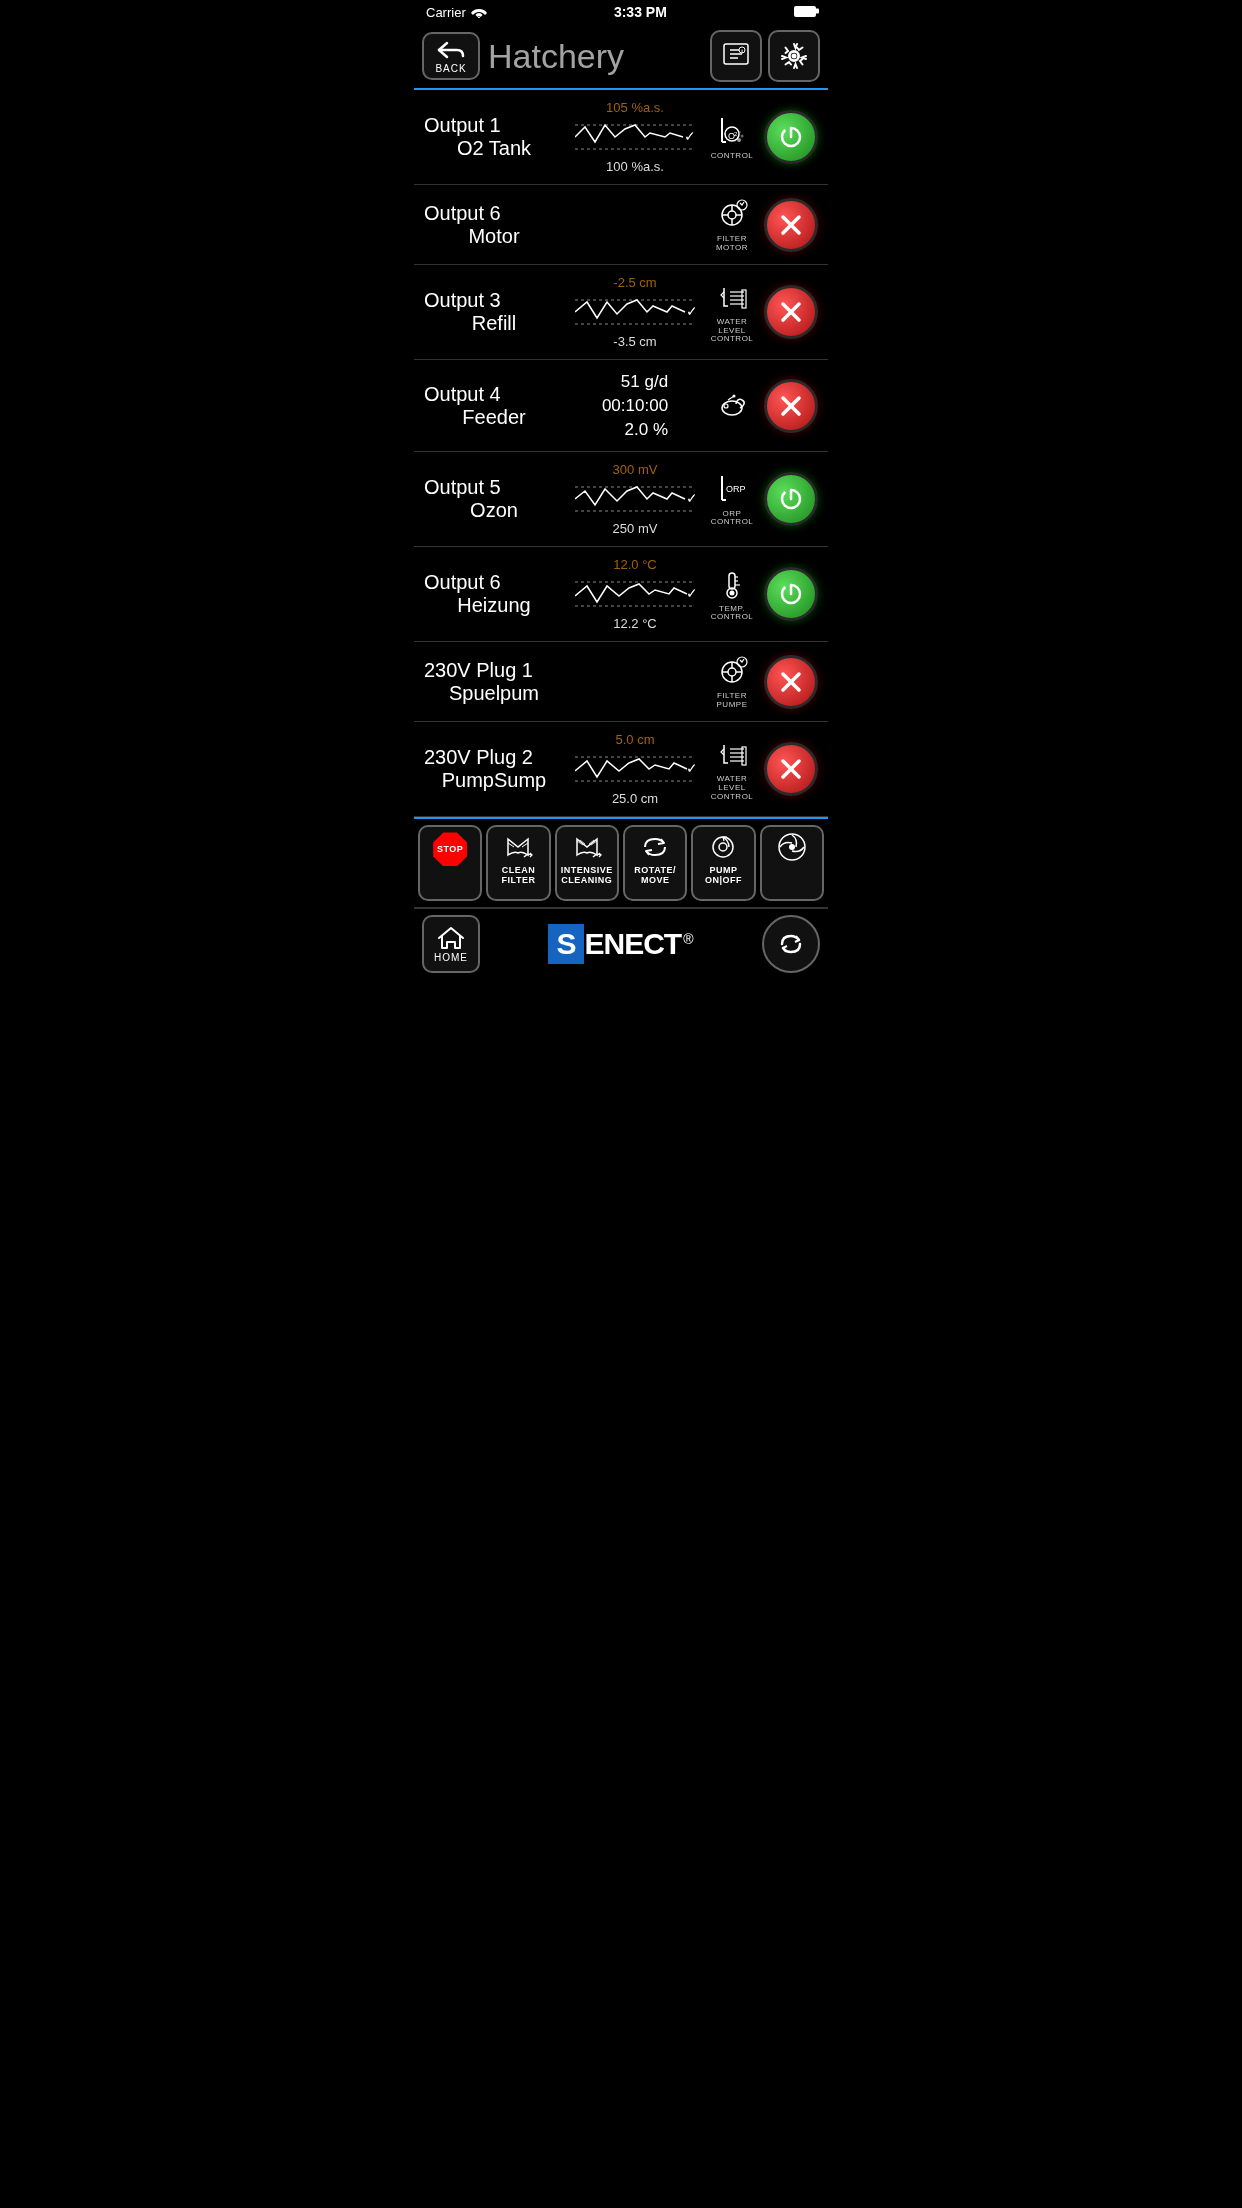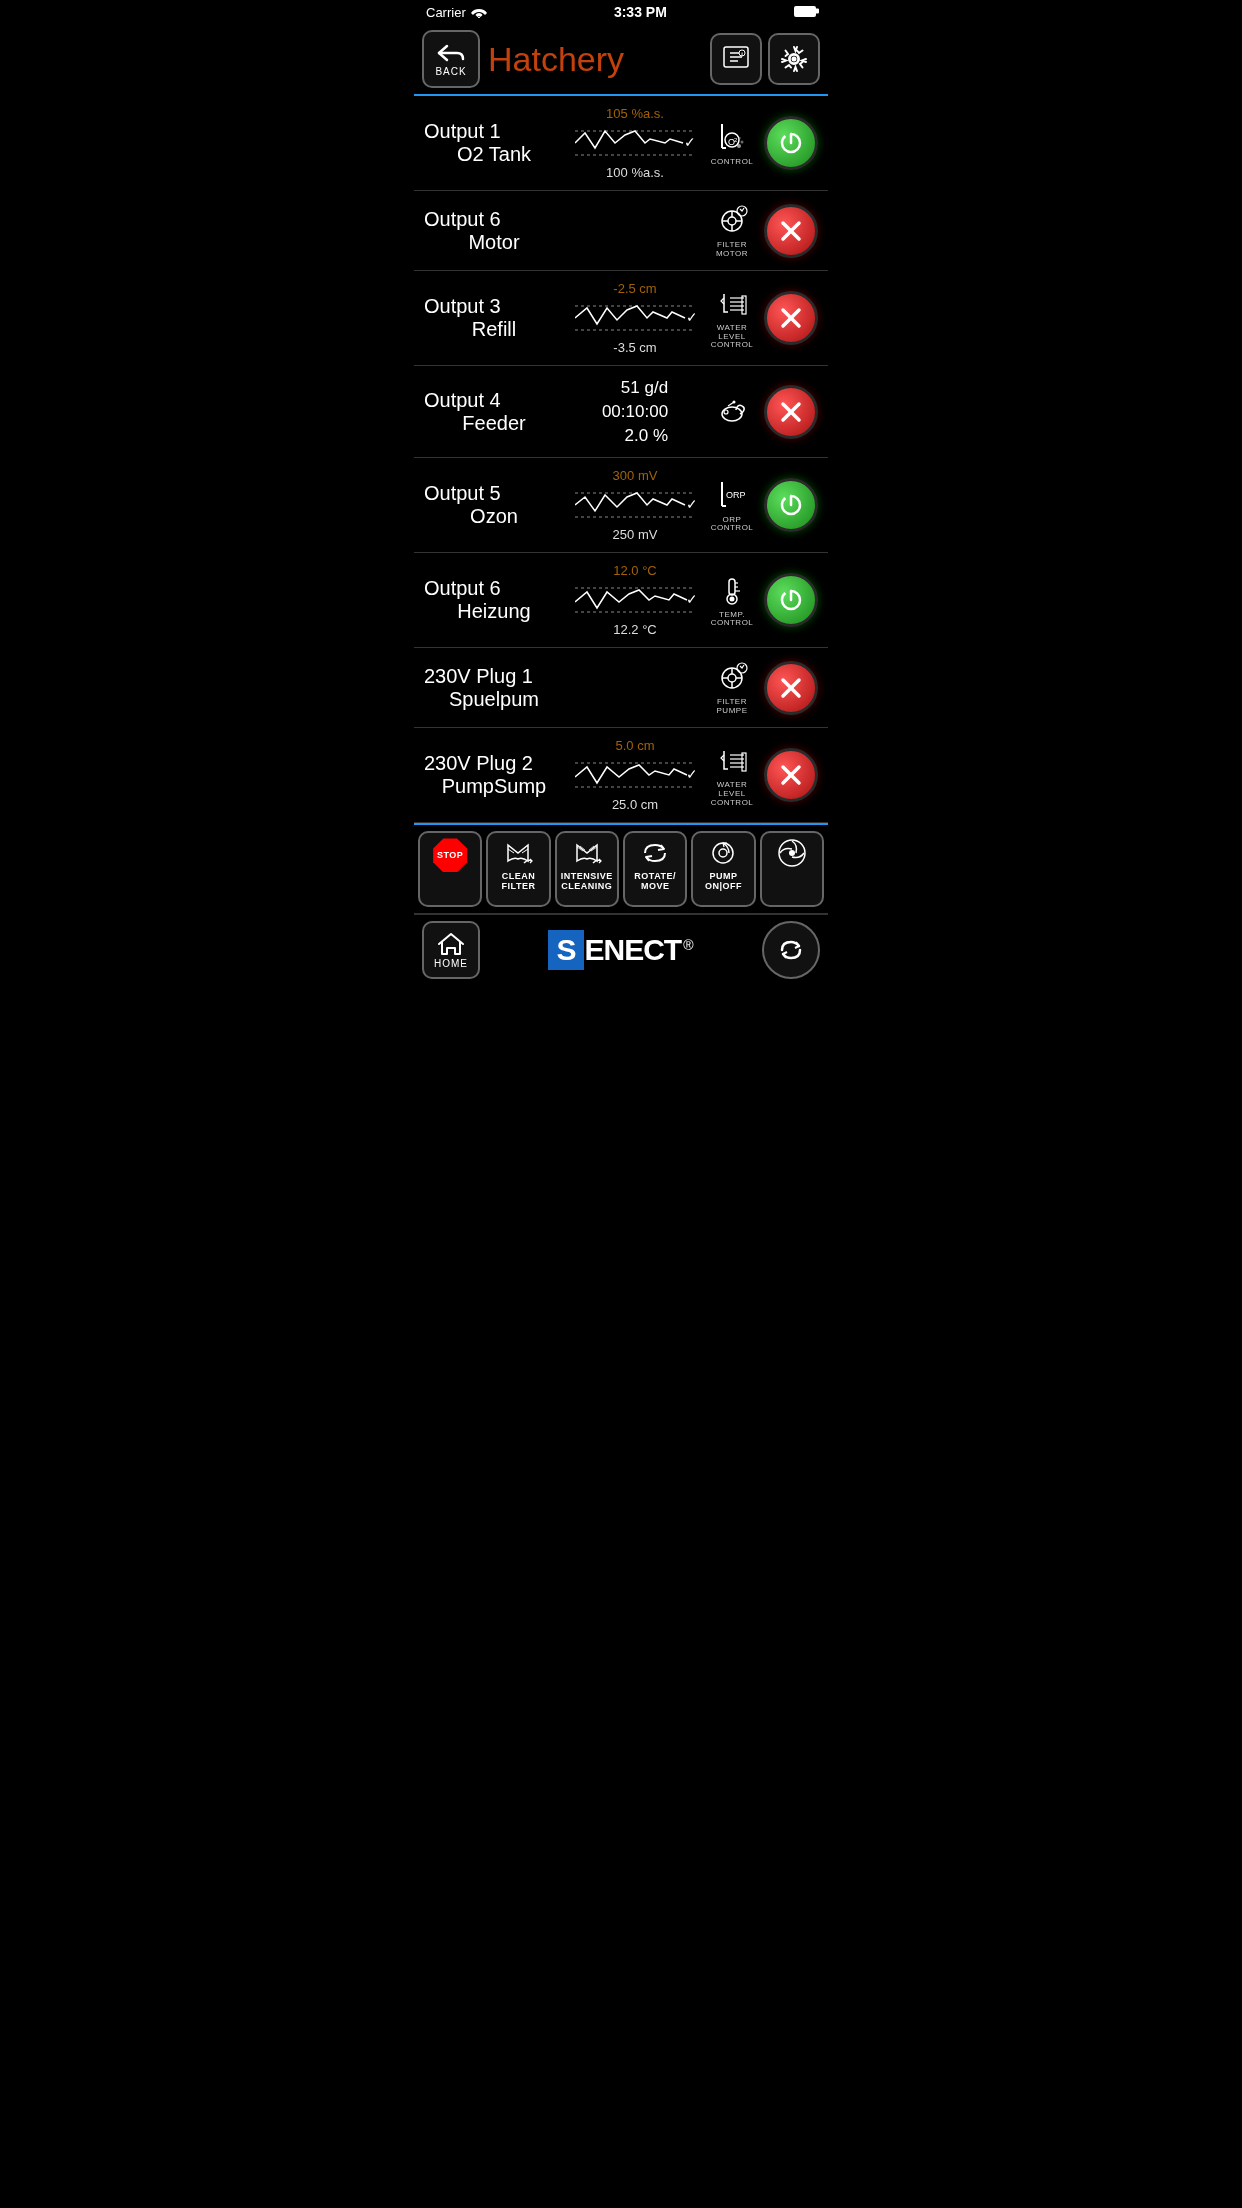--- a/index.html
+++ b/index.html
@@ -47,32 +47,32 @@
     
     .header {
       display: flex;
       align-items: center;
       padding: 6px 8px;
       background: #000;
       border-bottom: 2px solid #2196F3;
       gap: 8px;
     }
     .back-btn {
-      width: 58px; height: 58px;
+      width: 58px; height: 48px;
       border: 2px solid #666;
       border-radius: 10px;
       display: flex; flex-direction: column;
       align-items: center; justify-content: center;
       cursor: pointer;
       background: #111;
       flex-shrink: 0;
     }
     .back-btn svg { width: 28px; height: 22px; }
     .back-btn .btn-label { font-size: 10px; color: #fff; margin-top: 2px; letter-spacing: 1px; }
-    .header-title { flex: 1; font-size: 34px; font-weight: 300; color: #c2410c; }
+    .header-title { flex: 1; font-size: 34px; font-weight: 300; color: #a3a3a3; }
     .header-icons { display: flex; gap: 6px; }
     .header-icon-btn {
       width: 52px; height: 52px;
       border: 2px solid #666;
       border-radius: 10px;
       display: flex; align-items: center; justify-content: center;
       cursor: pointer;
       background: #111;
     }
     .header-icon-btn svg { width: 32px; height: 32px; }

